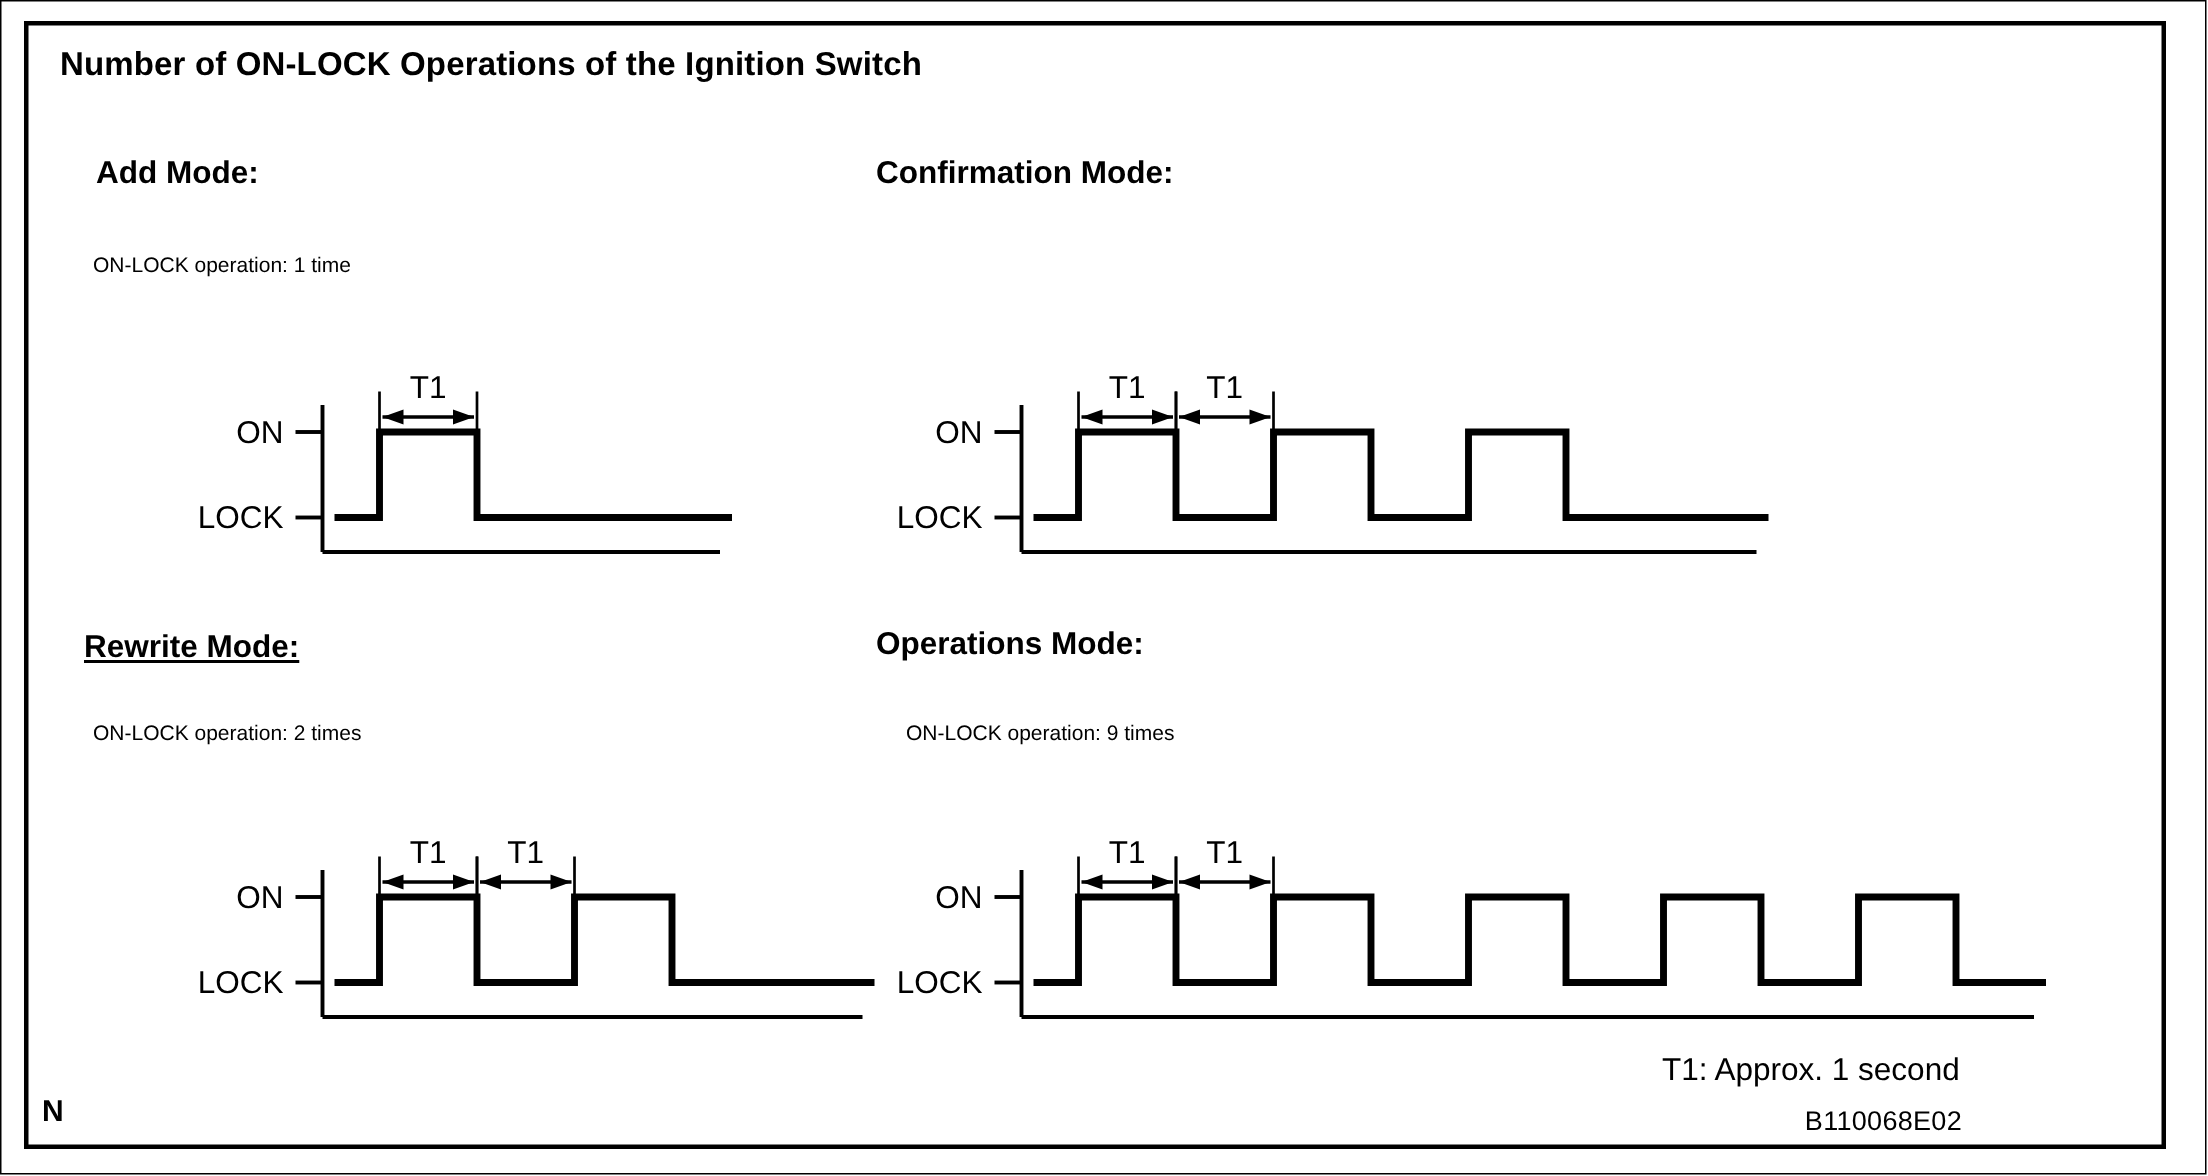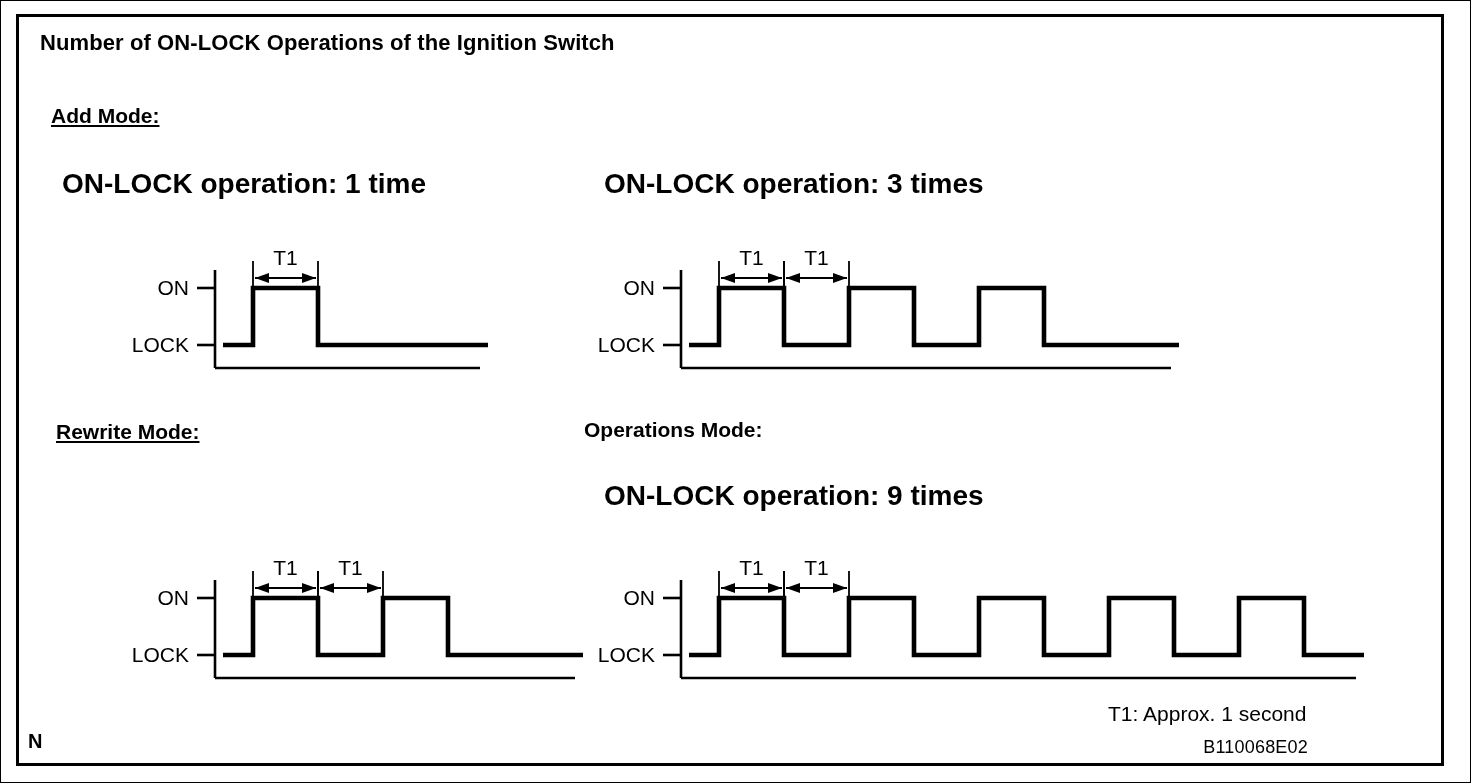--- a/index.html
+++ b/index.html
@@ -62,22 +62,22 @@
 
   .mode-heading {
     font-size: 21px;
     font-weight: bold;
     white-space: nowrap;
     margin: 0;
   }
 
   .mode-subtitle {
     position: absolute;
-    font-size: 28px;
-    font-weight: bold;
+    font-size: 14px;
+    font-weight: normal;
     white-space: nowrap;
     text-align: center;
   }
 
   .waveform-wrap {
     position: absolute;
   }
 
   .footnote {
     position: absolute;
@@ -113,21 +113,21 @@
 </head>
 <body>
 
 <div id="figure-root">
 
   <div class="outer-border"></div>
   <div class="inner-frame"></div>
 
   <div class="fig-title">Number of ON-LOCK Operations of the Ignition Switch</div>
 
-  <div class="mode-block" style="left:51px; top:104px;text-decoration:underline;">
+  <div class="mode-block" style="left:64px; top:104px;">
     <div class="mode-heading">Add Mode:</div>
   </div>
   <div class="mode-subtitle" style="left:62px; top:168px;">ON-LOCK operation: 1 time</div>
   <div class="waveform-wrap" style="left:130px; top:228px;">
     <svg width="370" height="150" viewBox="0 0 370 150">
         <line x1="85" y1="42" x2="85" y2="140" stroke="#000000" stroke-width="2.6"></line>
         <line x1="85" y1="140" x2="350" y2="140" stroke="#000000" stroke-width="2.6"></line>
         <line x1="67" y1="60" x2="85" y2="60" stroke="#000000" stroke-width="2.6"></line>
         <text x="59" y="67" text-anchor="end" class="axis-label">ON</text>
         <line x1="67" y1="117" x2="85" y2="117" stroke="#000000" stroke-width="2.6"></line>
@@ -137,21 +137,23 @@
           <line x1="123" y1="33" x2="123" y2="58" stroke="#000000" stroke-width="1.8"></line>
           <line x1="188" y1="33" x2="188" y2="58" stroke="#000000" stroke-width="1.8"></line>
           <line x1="125" y1="50" x2="186" y2="50" stroke="#000000" stroke-width="2.2"></line>
           <polygon points="125,50 139,45 139,55" fill="#000000"></polygon>
           <polygon points="186,50 172,45 172,55" fill="#000000"></polygon>
           <text x="155.5" y="37" text-anchor="middle" class="t1-label">T1</text>
         </g>
       </svg>
   </div>
 
-  <div class="mode-subtitle" style="left:604px; top:168px;">ON-LOCK operation: 3 times</div>
+  <div class="mode-block" style="left:584px; top:104px;">
+    <div class="mode-heading">Confirmation Mode:</div>
+  </div>
   <div class="waveform-wrap" style="left:596px; top:228px;">
     <svg width="660" height="150" viewBox="0 0 660 150">
         <line x1="85" y1="42" x2="85" y2="140" stroke="#000000" stroke-width="2.6"></line>
         <line x1="85" y1="140" x2="575" y2="140" stroke="#000000" stroke-width="2.6"></line>
         <line x1="67" y1="60" x2="85" y2="60" stroke="#000000" stroke-width="2.6"></line>
         <text x="59" y="67" text-anchor="end" class="axis-label">ON</text>
         <line x1="67" y1="117" x2="85" y2="117" stroke="#000000" stroke-width="2.6"></line>
         <text x="59" y="124" text-anchor="end" class="axis-label">LOCK</text>
         <polyline points="93,117 123,117 123,60 188,60 188,117 253,117 253,60 318,60 318,117 383,117 383,60 448,60 448,117 583,117" fill="none" stroke="#000000" stroke-width="4.6" stroke-linecap="butt" stroke-linejoin="miter"></polyline>
         <g>
@@ -169,20 +171,21 @@
           <polygon points="190,50 204,45 204,55" fill="#000000"></polygon>
           <polygon points="251,50 237,45 237,55" fill="#000000"></polygon>
           <text x="220.5" y="37" text-anchor="middle" class="t1-label">T1</text>
         </g>
       </svg>
   </div>
 
   <div class="mode-block" style="left:56px; top:420px;text-decoration:underline;">
     <div class="mode-heading">Rewrite Mode:</div>
   </div>
+  <div class="mode-subtitle" style="left:62px; top:480px;">ON-LOCK operation: 2 times</div>
   <div class="waveform-wrap" style="left:130px; top:538px;">
     <svg width="430" height="150" viewBox="0 0 430 150">
         <line x1="85" y1="42" x2="85" y2="140" stroke="#000000" stroke-width="2.6"></line>
         <line x1="85" y1="140" x2="445" y2="140" stroke="#000000" stroke-width="2.6"></line>
         <line x1="67" y1="60" x2="85" y2="60" stroke="#000000" stroke-width="2.6"></line>
         <text x="59" y="67" text-anchor="end" class="axis-label">ON</text>
         <line x1="67" y1="117" x2="85" y2="117" stroke="#000000" stroke-width="2.6"></line>
         <text x="59" y="124" text-anchor="end" class="axis-label">LOCK</text>
         <polyline points="93,117 123,117 123,60 188,60 188,117 253,117 253,60 318,60 318,117 453,117" fill="none" stroke="#000000" stroke-width="4.6" stroke-linecap="butt" stroke-linejoin="miter"></polyline>
         <g>

